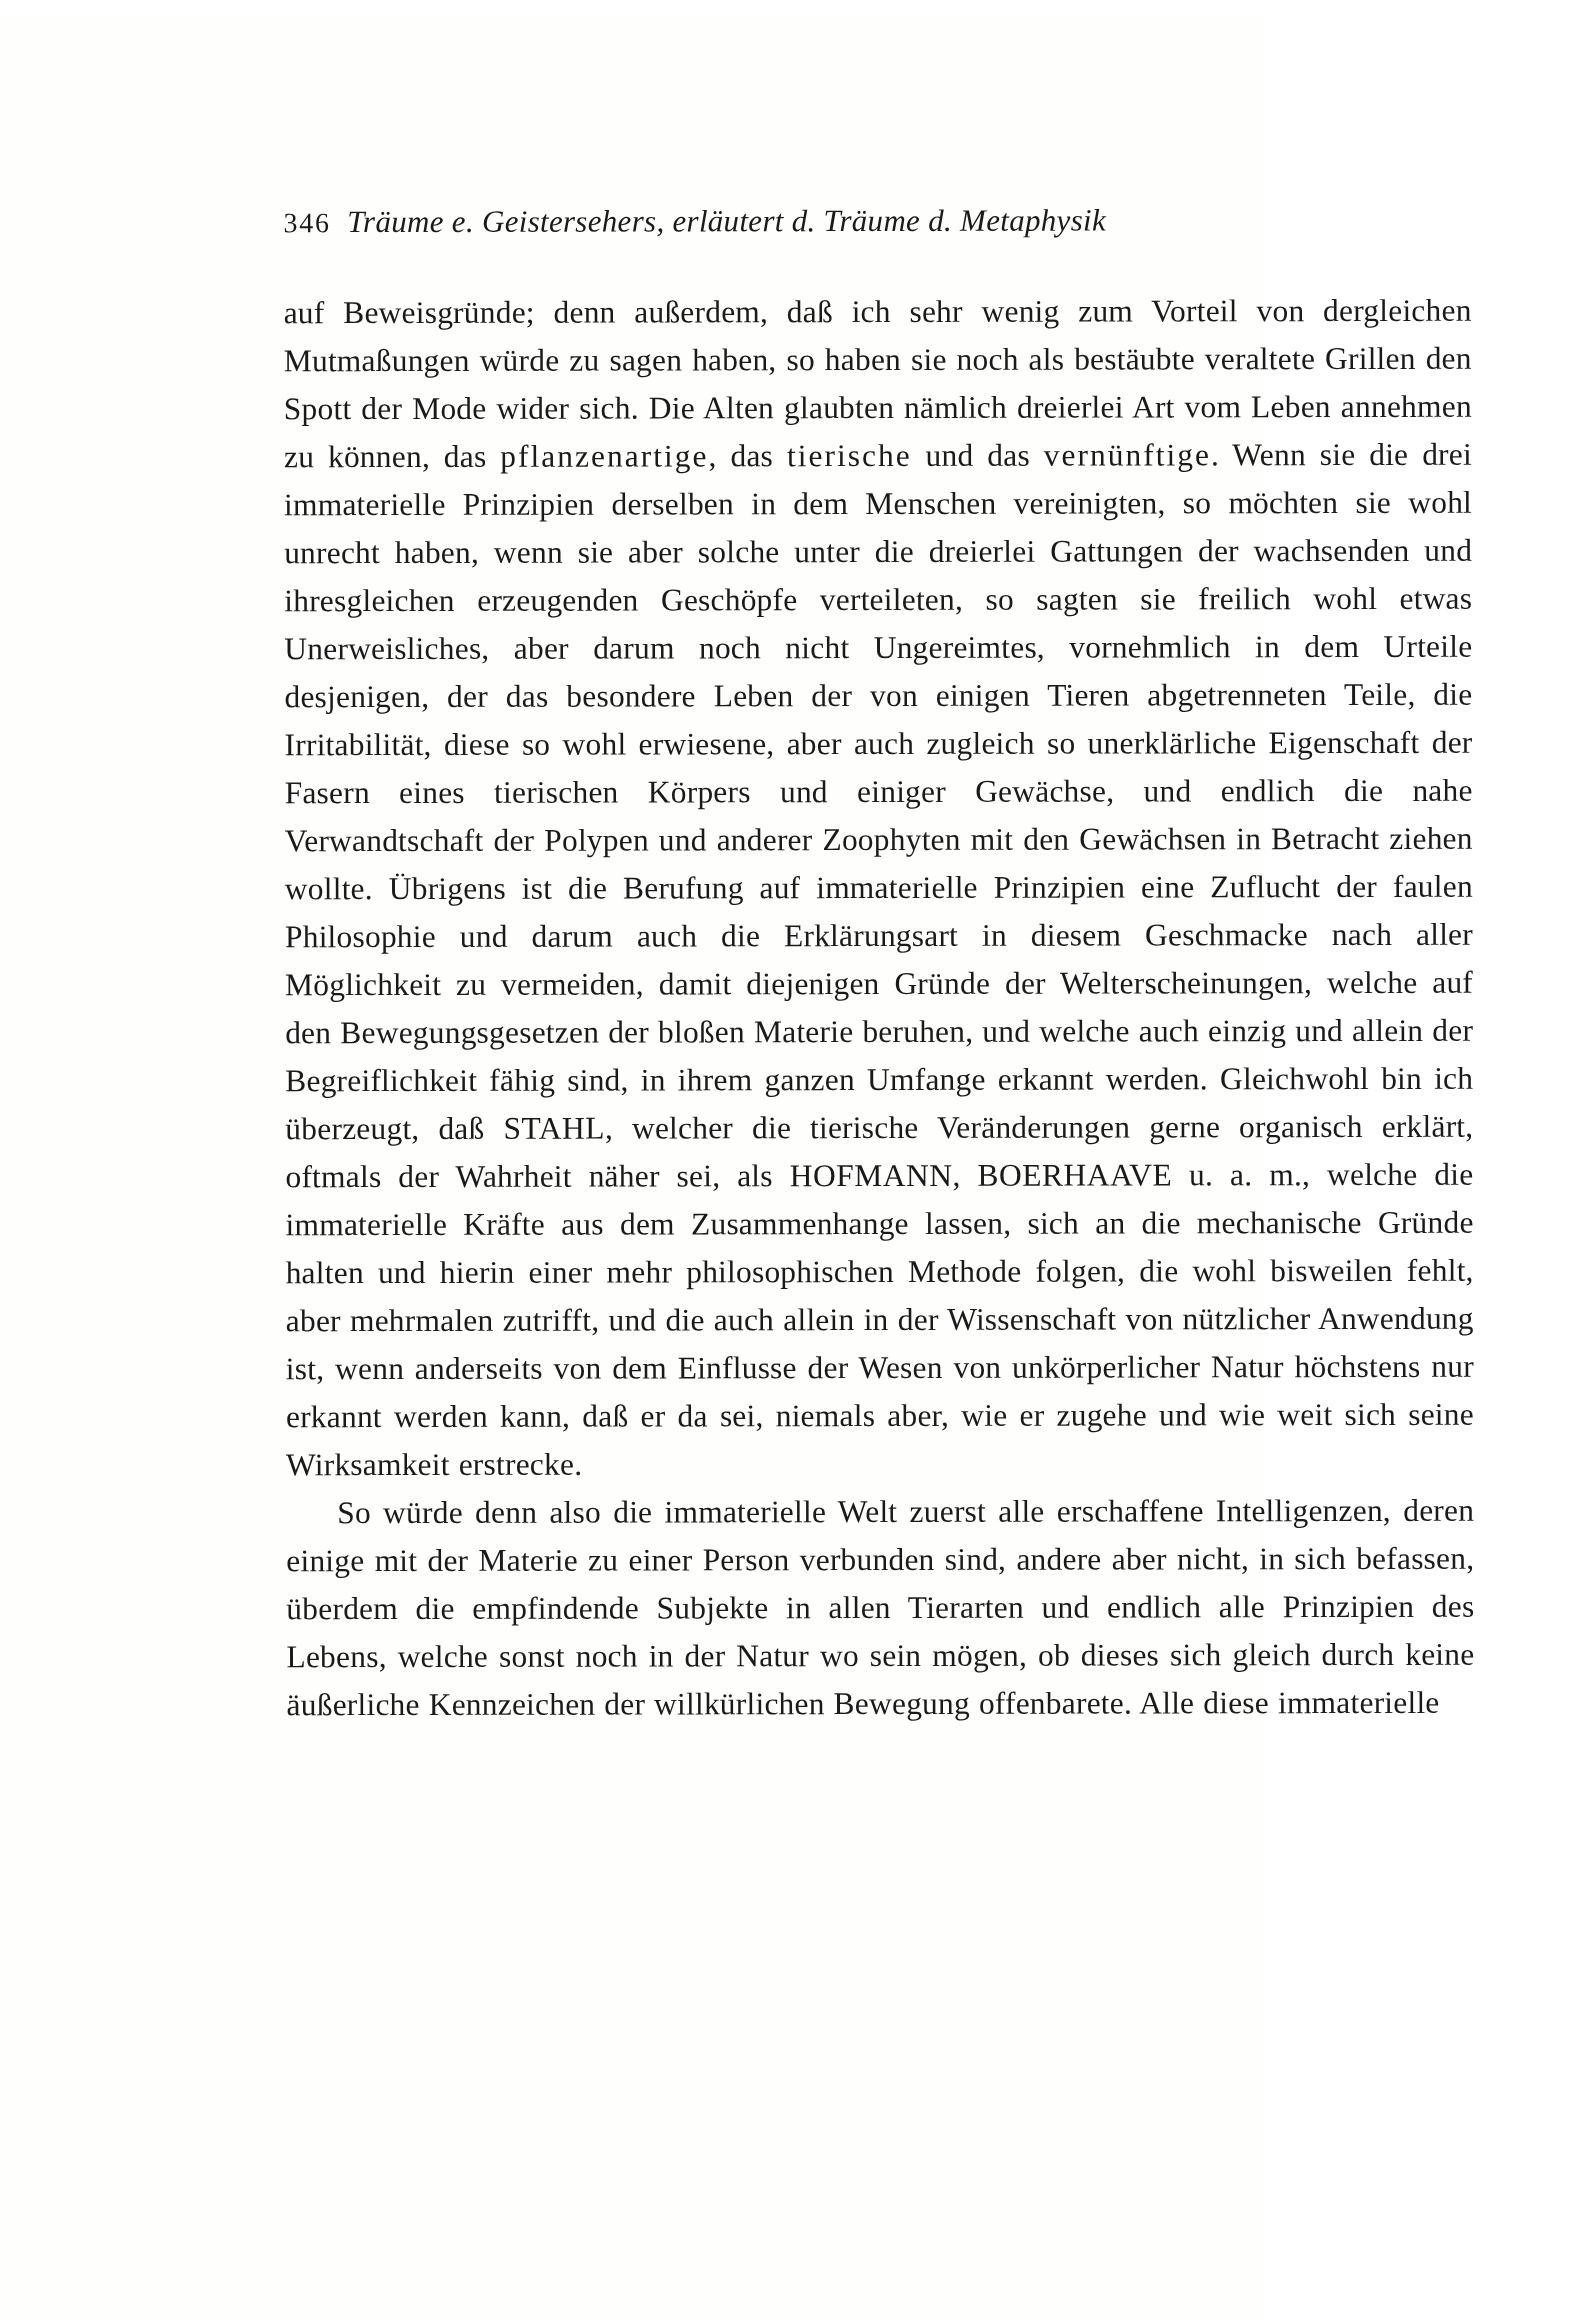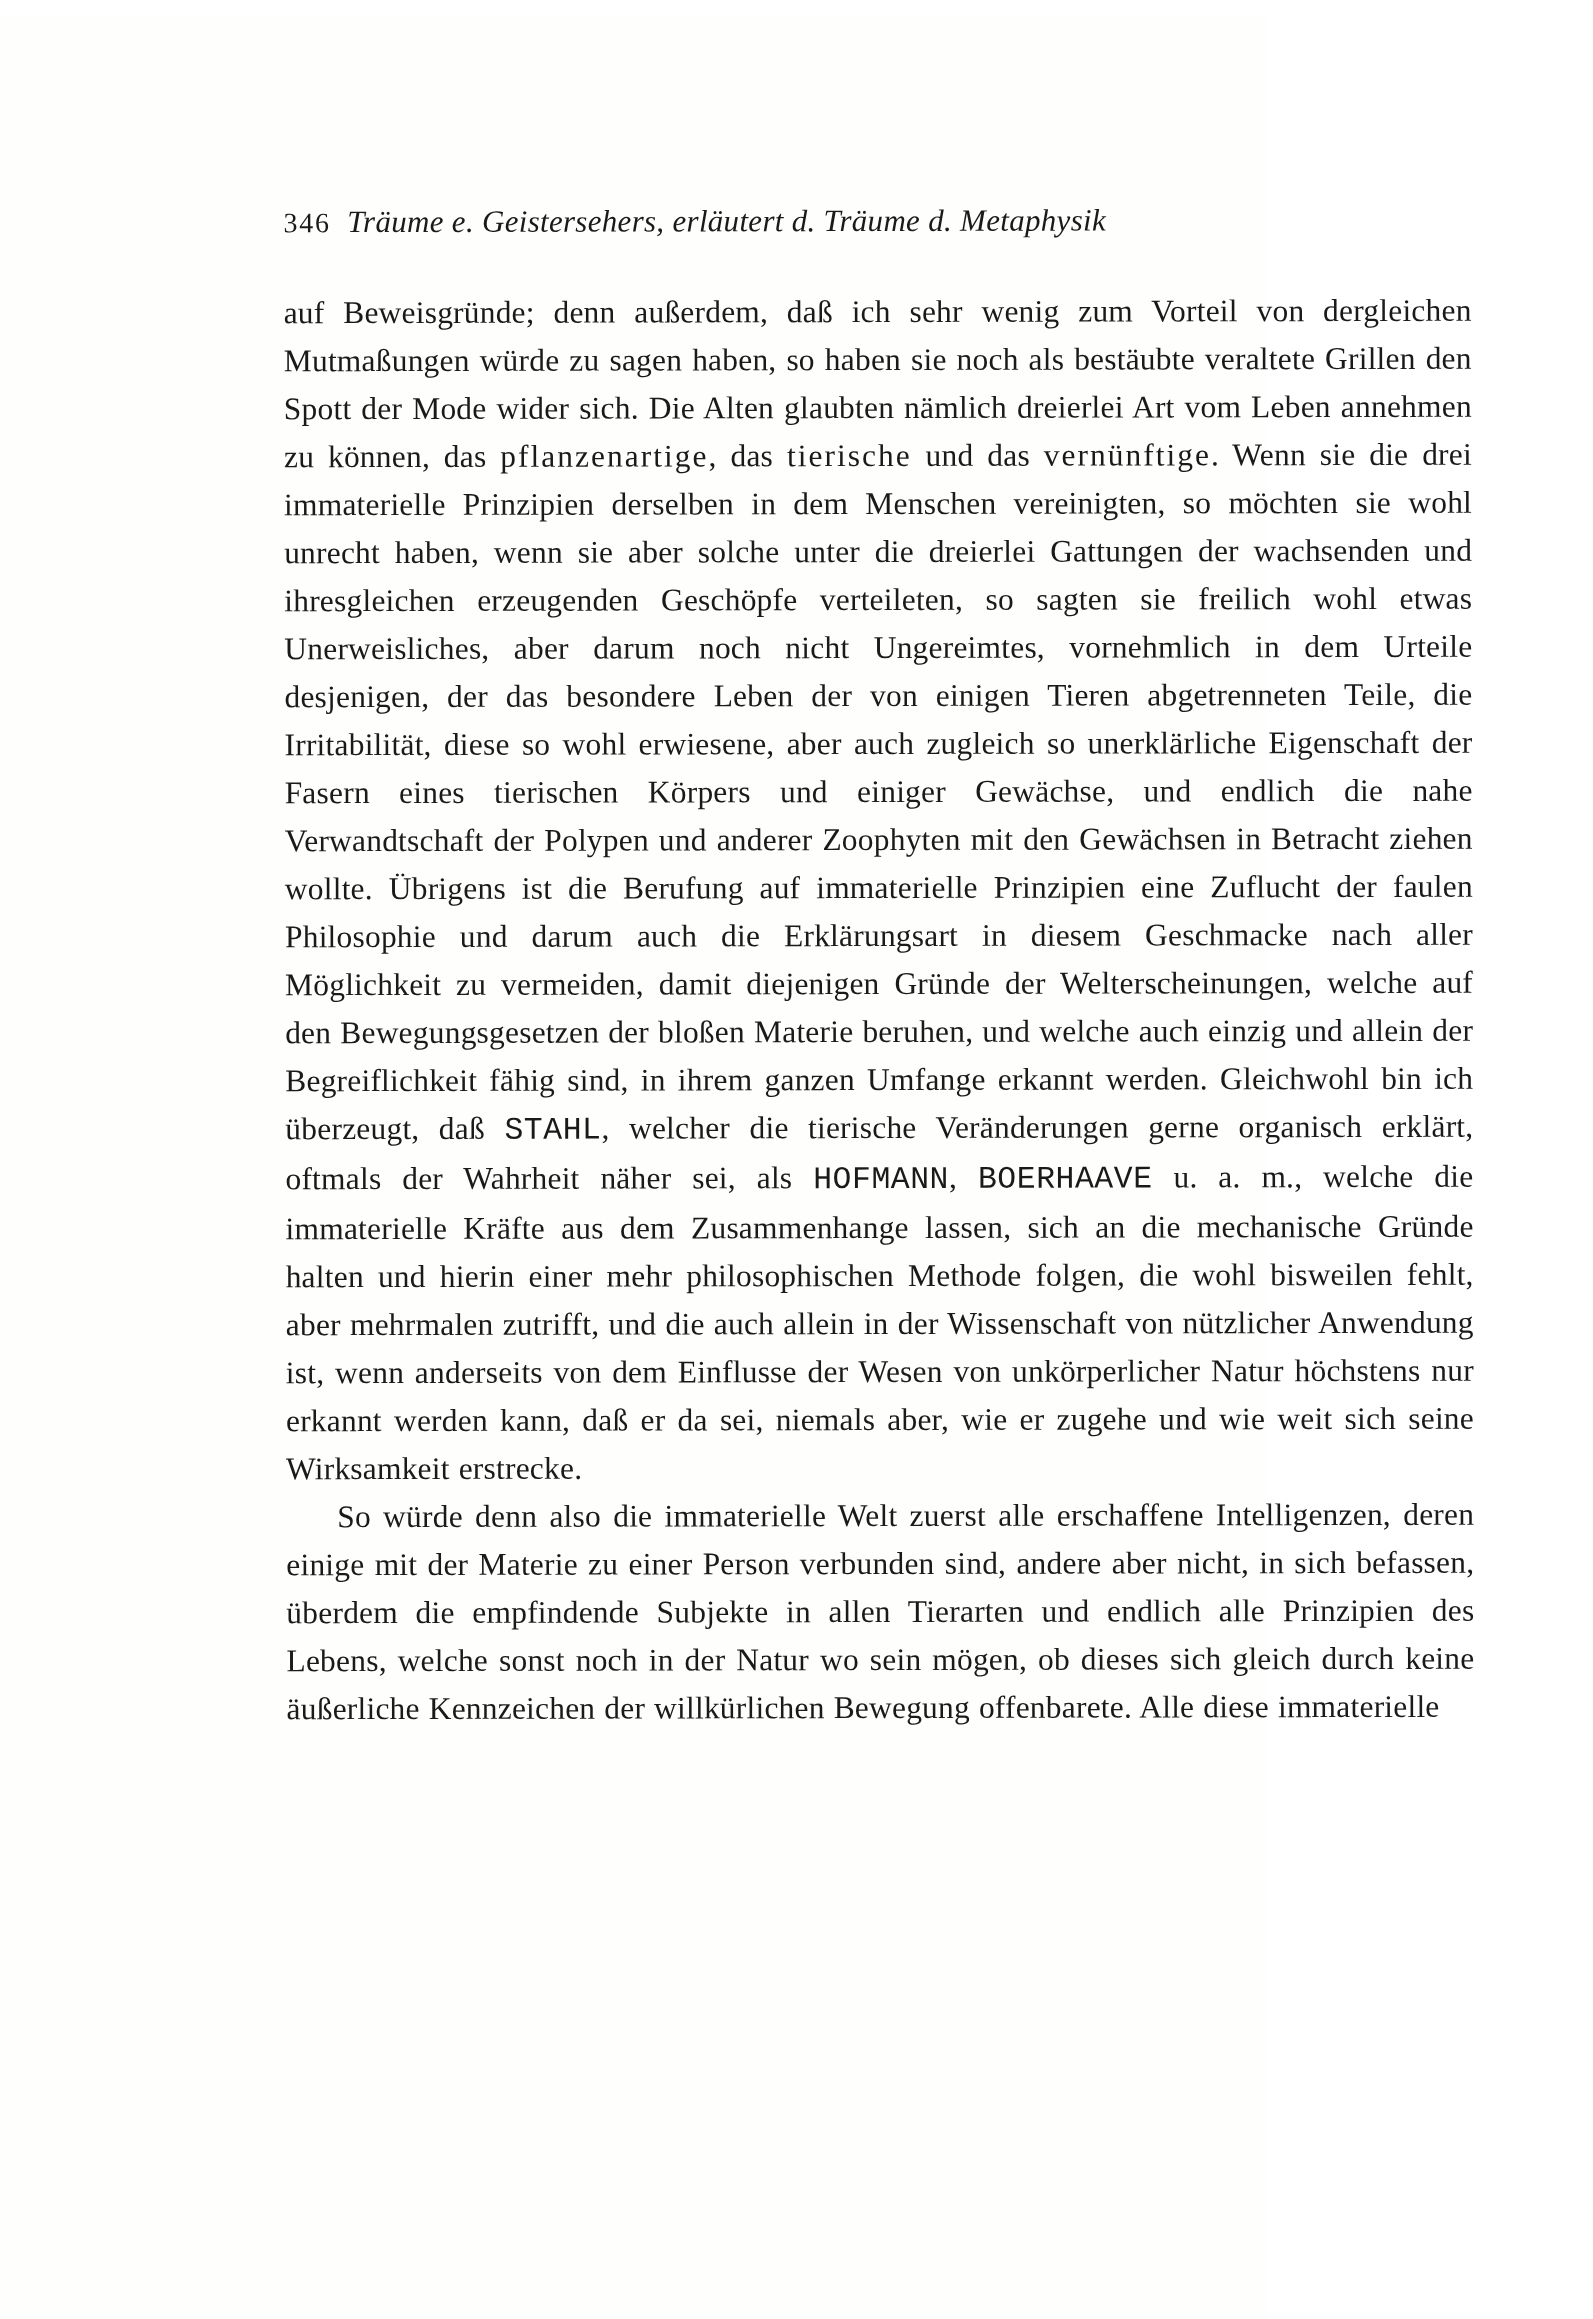--- a/index.html
+++ b/index.html
@@ -67,21 +67,20 @@
     margin: 0;
   }
   .body-text p.indent {
     text-indent: 51px;
   }
   .spaced {
     letter-spacing: 2px;
   }
   .smallcapsname {
     letter-spacing: 0.5px;
-    font-family: Liberation Mono, monospace;
   }
   
   .skew {
     transform: rotate(-0.12deg);
     transform-origin: 50% 50%;
   }
 </style>
 </head>
 <body>
 

